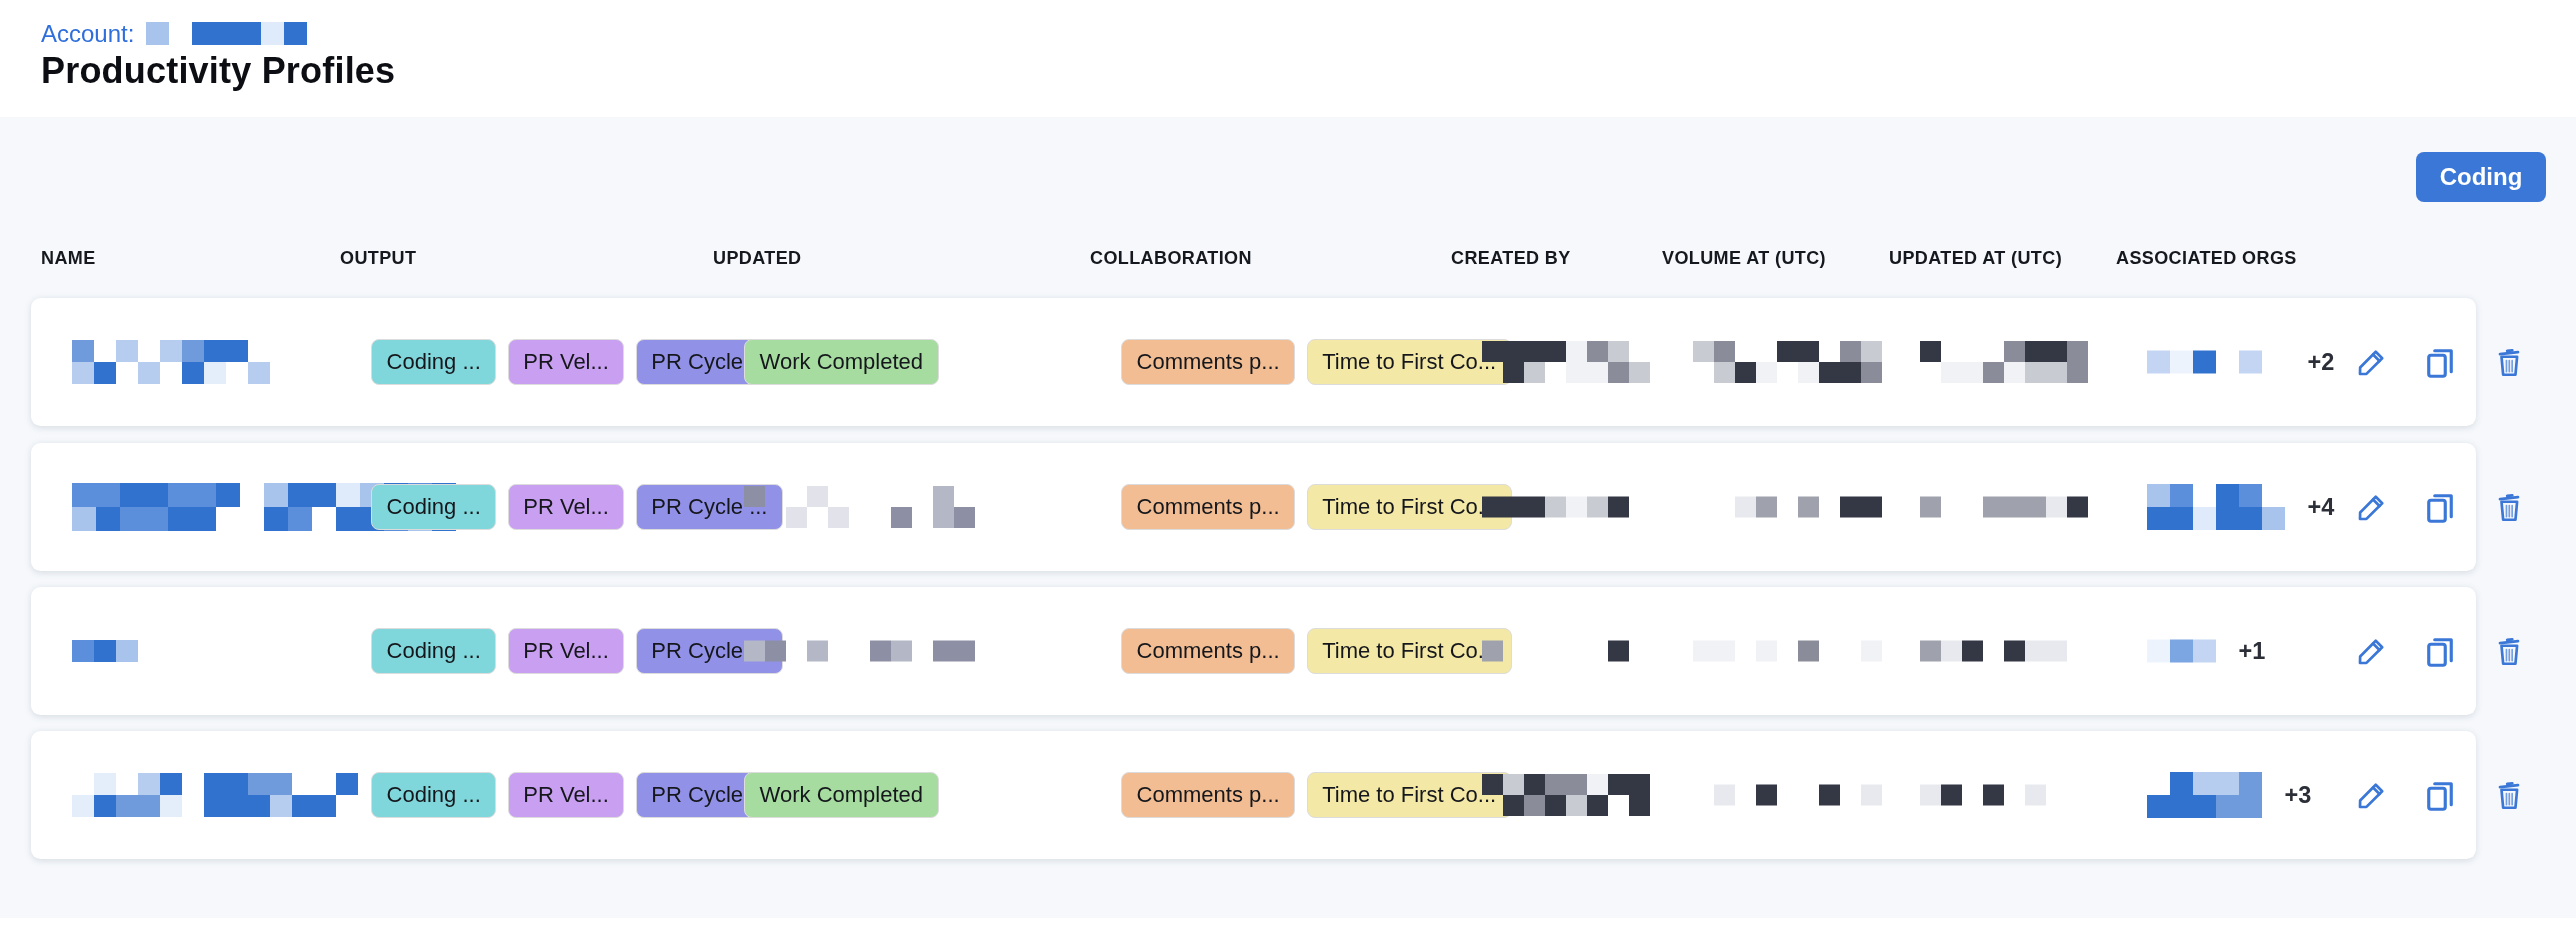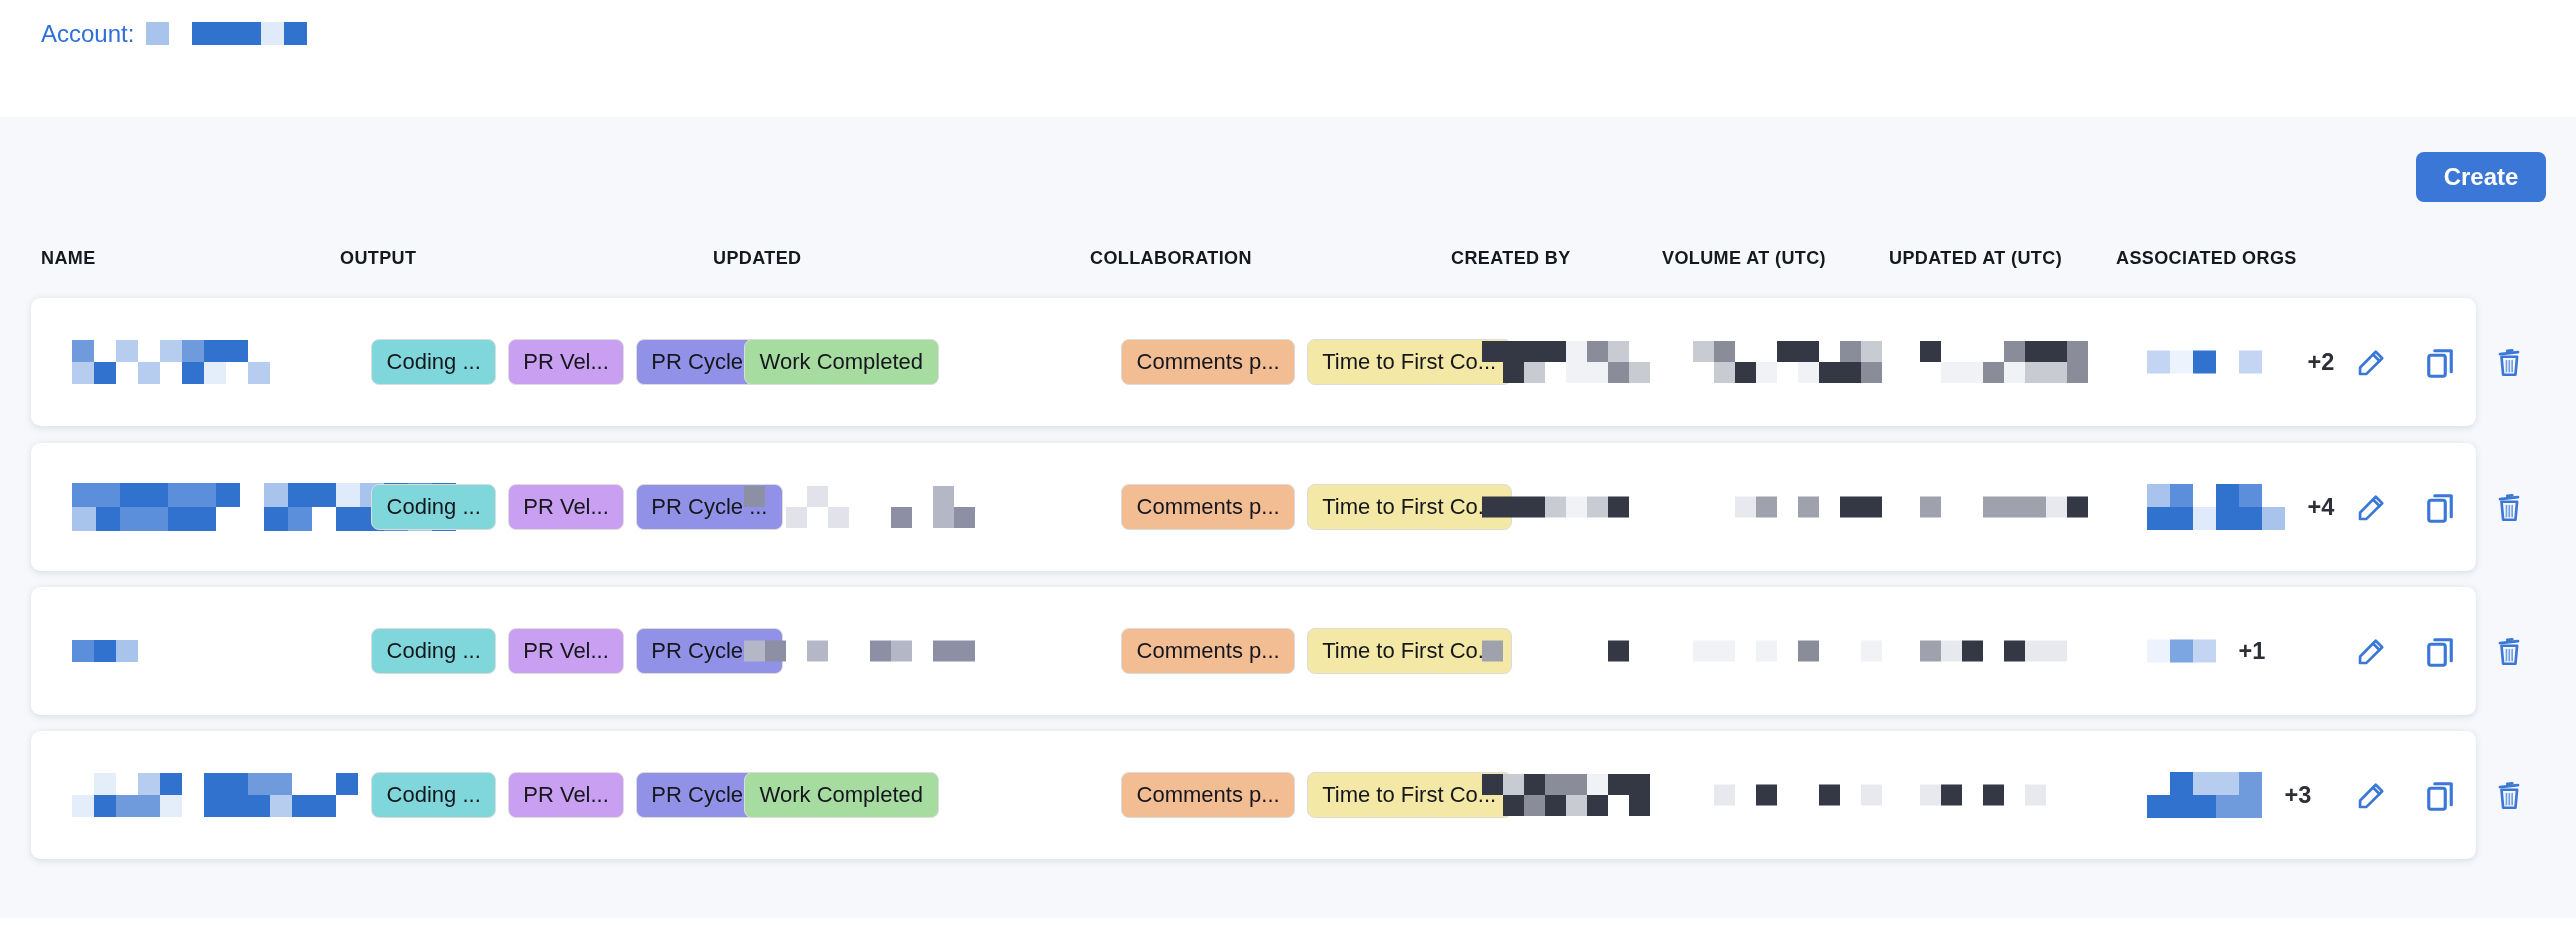--- a/index.html
+++ b/index.html
@@ -52,25 +52,26 @@
     <span class="mosaic" style="display: grid; grid-template-columns: repeat(7, 23px); grid-auto-rows: 23px;">
         <i style="background: rgb(169, 196, 236);"></i>
         <i style="background: transparent;"></i>
         <i style="background: rgb(50, 114, 207);"></i>
         <i style="background: rgb(50, 114, 207);"></i>
         <i style="background: rgb(50, 114, 207);"></i>
         <i style="background: rgb(223, 234, 250);"></i>
         <i style="background: rgb(50, 114, 207);"></i>
       </span>
   </div>
+  <h1 class="page-title">Productivity Profiles</h1>
 </div>
 
 <div class="panel"></div>
 
-<button class="create-btn">Create</button>
+<button class="create-btn">Coding</button>
 
 <div class="th th-name">NAME</div>
 <div class="th th-volume">OUTPUT</div>
 <div class="th th-output">UPDATED</div>
 <div class="th th-collab">COLLABORATION</div>
 <div class="th th-updatedby">CREATED BY</div>
 <div class="th th-created">VOLUME AT (UTC)</div>
 <div class="th th-updated">UPDATED AT (UTC)</div>
 <div class="th th-orgs">ASSOCIATED ORGS</div>
 

